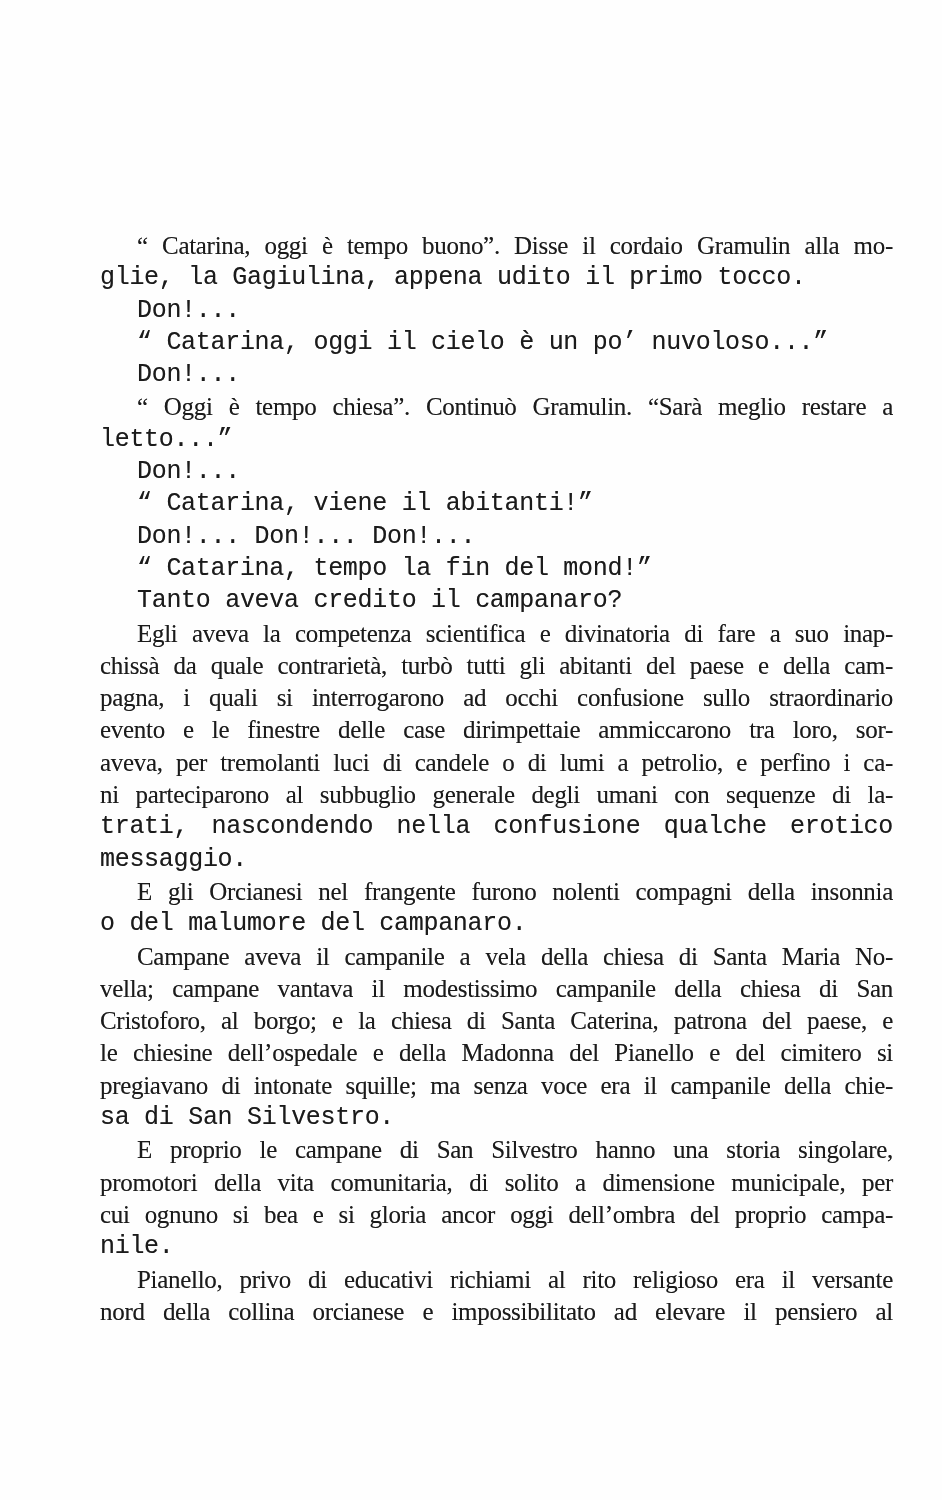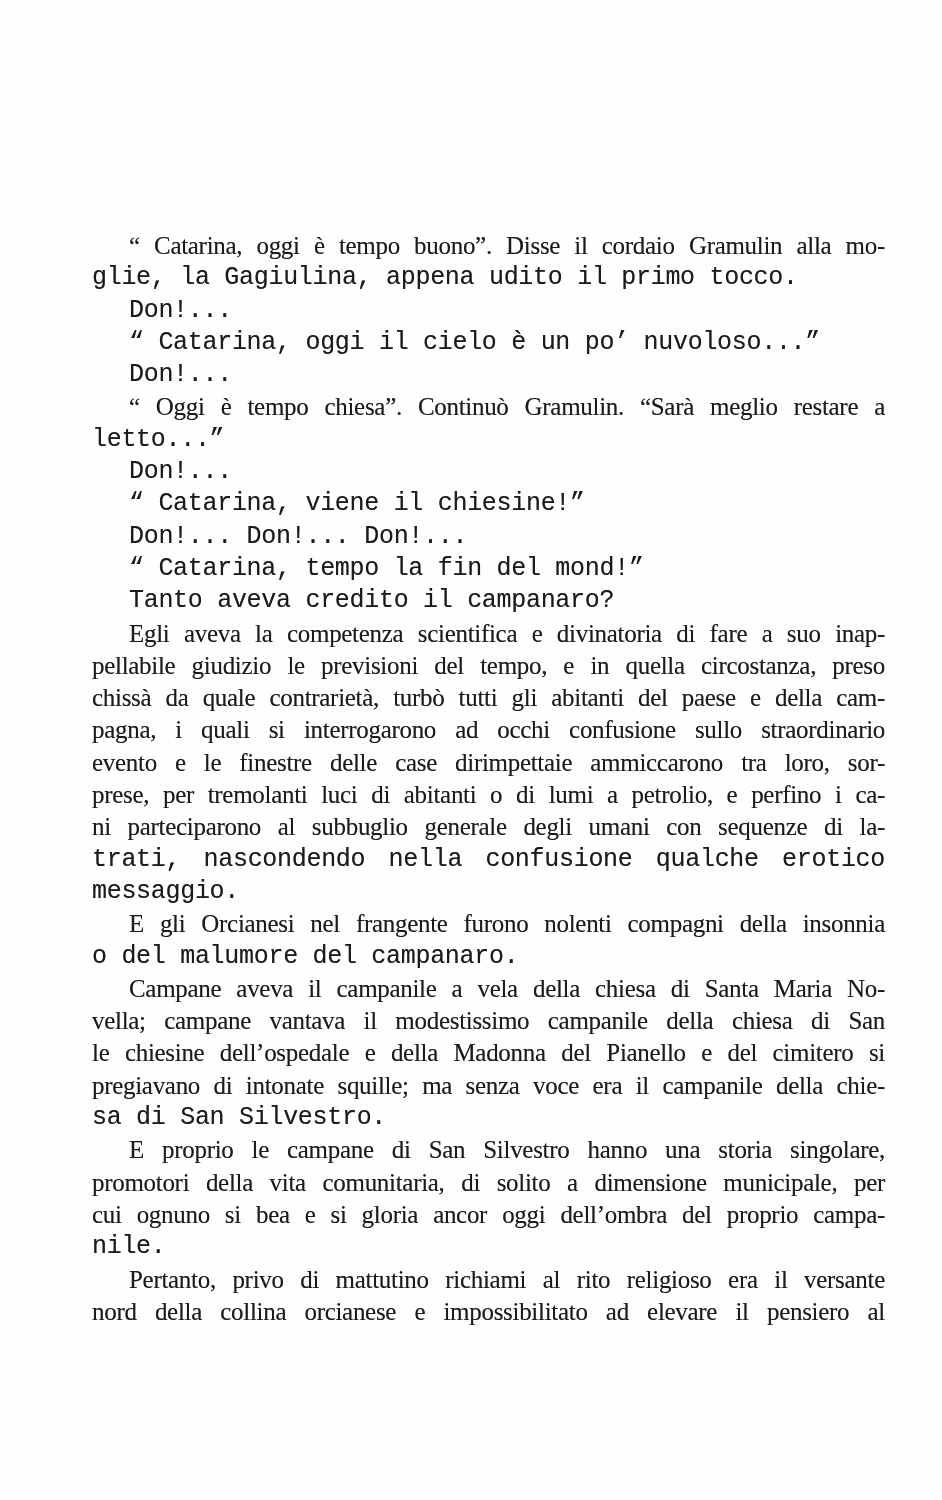--- a/index.html
+++ b/index.html
@@ -13,21 +13,21 @@
     overflow: hidden;
   }
   .page {
     position: relative;
     width: 942px;
     height: 1500px;
     background: #fefefe;
   }
   .text-block {
     position: absolute;
-    left: 92px;
+    left: 100px;
     top: 230px;
     width: 793px;
     font-family: "Liberation Serif", serif;
     font-size: 25px;
     line-height: 32.3px;
     letter-spacing: -0.3px;
     color: #1b1b1b;
     text-shadow: 0 0 0.5px rgba(20,20,20,0.45);
   }
   .line {
@@ -49,39 +49,39 @@
 <div class="page" style="background: rgb(254, 254, 254);">
   <div class="text-block" style="background: transparent; color: rgb(27, 27, 27);">
       <div class="line indent">“ Catarina, oggi è tempo buono”. Disse il cordaio Gramulin alla mo-</div>
       <div class="line last">glie, la Gagiulina, appena udito il primo tocco.</div>
       <div class="line indent last">Don!...</div>
       <div class="line indent last">“ Catarina, oggi il cielo è un po’ nuvoloso...”</div>
       <div class="line indent last">Don!...</div>
       <div class="line indent">“ Oggi è tempo chiesa”. Continuò Gramulin. “Sarà meglio restare a</div>
       <div class="line last">letto...”</div>
       <div class="line indent last">Don!...</div>
-      <div class="line indent last">“ Catarina, viene il chiesine!”</div>
+      <div class="line indent last">“ Catarina, viene il abitanti!”</div>
       <div class="line indent last">Don!... Don!... Don!...</div>
       <div class="line indent last">“ Catarina, tempo la fin del mond!”</div>
       <div class="line indent last">Tanto aveva credito il campanaro?</div>
       <div class="line indent">Egli aveva la competenza scientifica e divinatoria di fare a suo inap-</div>
-      <div class="line">pellabile giudizio le previsioni del tempo, e in quella circostanza, preso</div>
       <div class="line">chissà da quale contrarietà, turbò tutti gli abitanti del paese e della cam-</div>
       <div class="line">pagna, i quali si interrogarono ad occhi confusione sullo straordinario</div>
       <div class="line">evento e le finestre delle case dirimpettaie ammiccarono tra loro, sor-</div>
-      <div class="line">prese, per tremolanti luci di abitanti o di lumi a petrolio, e perfino i ca-</div>
+      <div class="line">aveva, per tremolanti luci di candele o di lumi a petrolio, e perfino i ca-</div>
       <div class="line">ni parteciparono al subbuglio generale degli umani con sequenze di la-</div>
       <div class="line last">trati, nascondendo nella confusione qualche erotico messaggio.</div>
       <div class="line indent">E gli Orcianesi nel frangente furono nolenti compagni della insonnia</div>
       <div class="line last">o del malumore del campanaro.</div>
       <div class="line indent">Campane aveva il campanile a vela della chiesa di Santa Maria No-</div>
       <div class="line">vella; campane vantava il modestissimo campanile della chiesa di San</div>
+      <div class="line">Cristoforo, al borgo; e la chiesa di Santa Caterina, patrona del paese, e</div>
       <div class="line">le chiesine dell’ospedale e della Madonna del Pianello e del cimitero si</div>
       <div class="line">pregiavano di intonate squille; ma senza voce era il campanile della chie-</div>
       <div class="line last">sa di San Silvestro.</div>
       <div class="line indent">E proprio le campane di San Silvestro hanno una storia singolare,</div>
       <div class="line">promotori della vita comunitaria, di solito a dimensione municipale, per</div>
       <div class="line">cui ognuno si bea e si gloria ancor oggi dell’ombra del proprio campa-</div>
       <div class="line last">nile.</div>
-      <div class="line indent">Pertanto, privo di mattutino richiami al rito religioso era il versante</div>
+      <div class="line indent">Pianello, privo di educativi richiami al rito religioso era il versante</div>
       <div class="line">nord della collina orcianese e impossibilitato ad elevare il pensiero al</div>
     </div>
 </div>
 
 </body></html>

